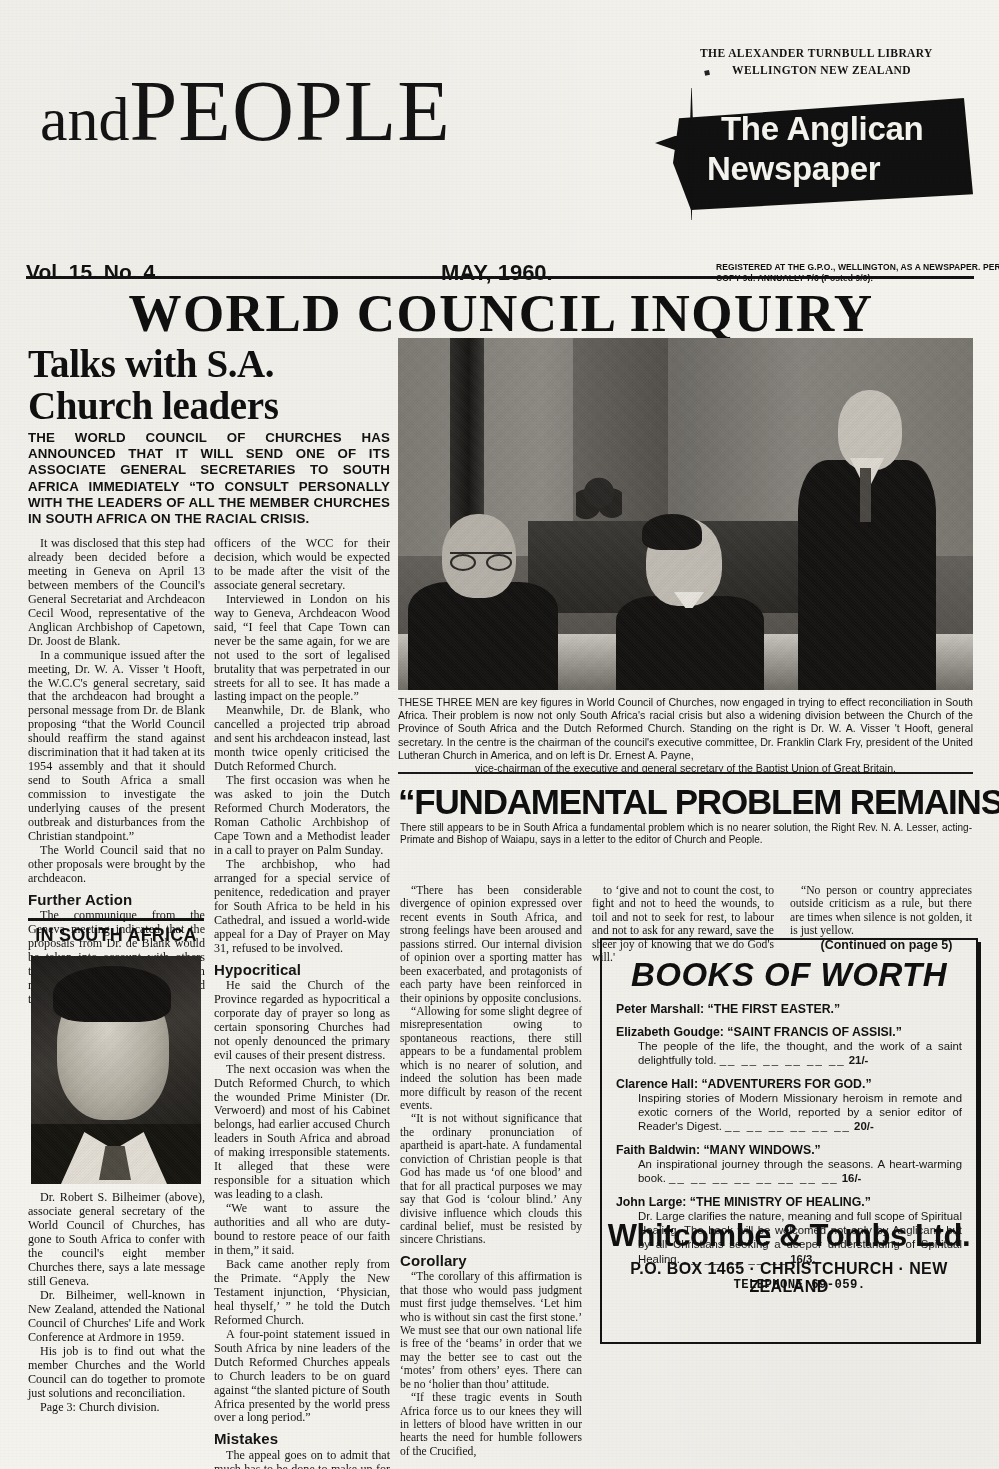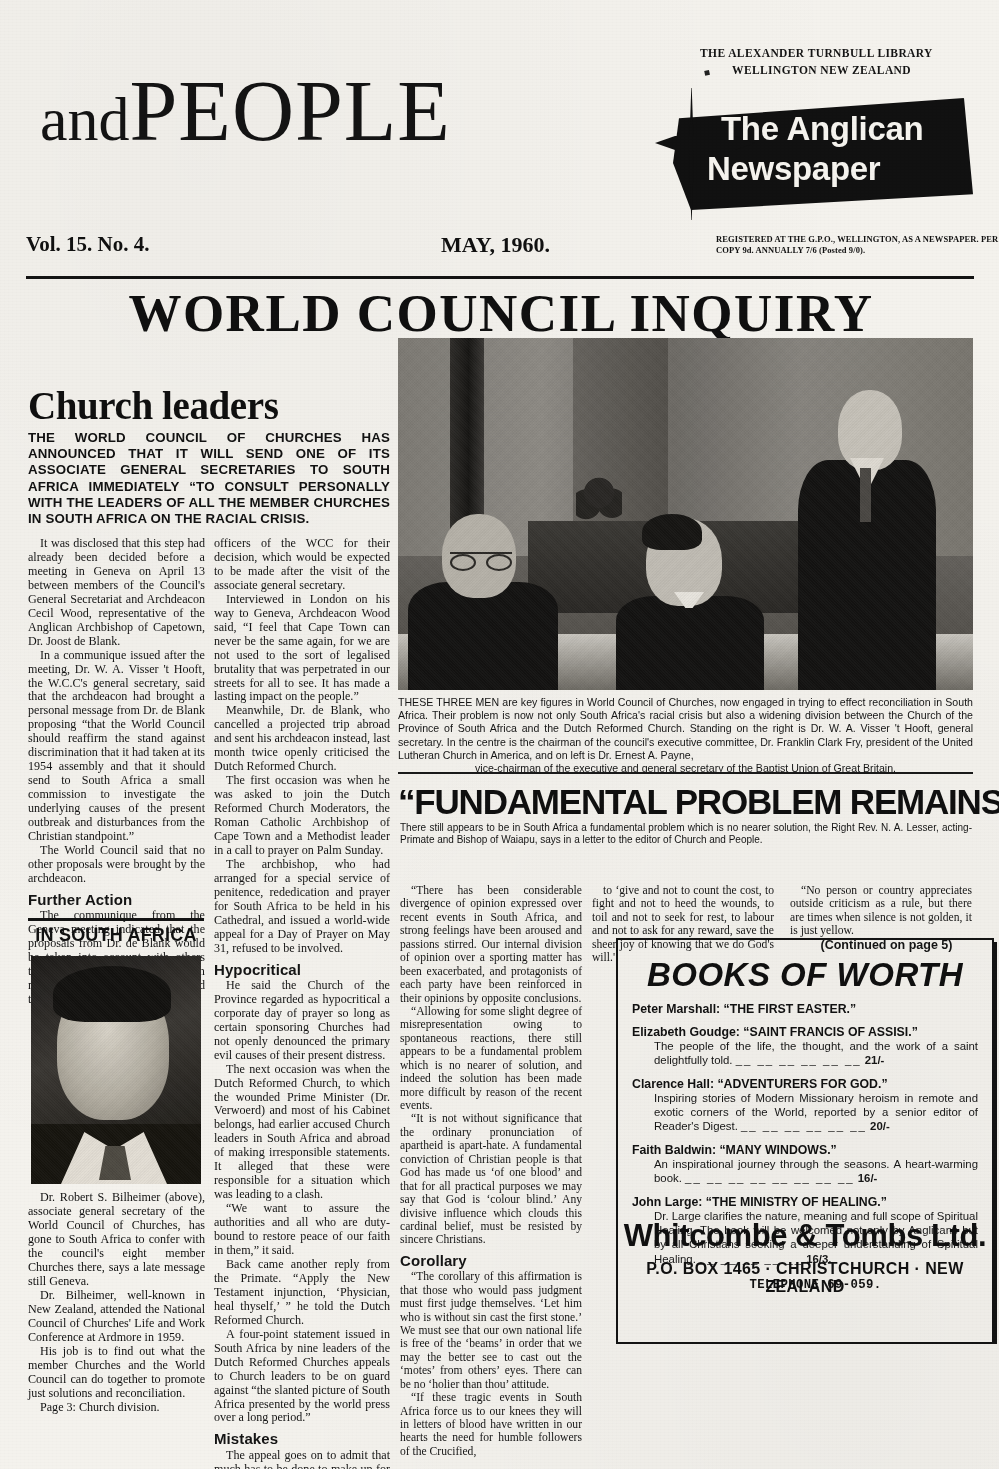--- a/index.html
+++ b/index.html
@@ -54,22 +54,22 @@
   .flag .cross-v{position:absolute;left:34px;top:0px;width:5px;height:132px;background:#111;
     clip-path:polygon(45% 0%, 55% 0%, 100% 50%, 55% 100%, 45% 100%, 0% 50%);}
   .flag .cross-h{position:absolute;left:0px;top:48px;width:100px;height:14px;background:#111;
     clip-path:polygon(0% 50%, 20% 0%, 80% 0%, 100% 50%, 80% 100%, 20% 100%);}
   .flag .t1{position:absolute;left:66px;top:22px;color:#f5f3ee;font-size:33px;font-weight:700;
     letter-spacing:-.3px;font-family:"Liberation Sans", sans-serif;}
   .flag .t2{position:absolute;left:52px;top:62px;color:#f5f3ee;font-size:33px;font-weight:700;
     letter-spacing:-.3px;font-family:"Liberation Sans", sans-serif;}
 
   
-  .volline{position:absolute;left:26px;top:232px;width:948px;height:32px;
-    font-family:Liberation Serif, serif;}
+  .volline{position:absolute;left:26px;top:260px;width:948px;height:32px;
+    font-family:Liberation Sans, sans-serif;}
   .vol{position:absolute;left:0;top:0;font-size:21px;font-weight:bold;}
   .date{position:absolute;left:415px;top:0;font-size:22px;font-weight:bold;}
   .reg{position:absolute;left:690px;top:2px;width:288px;font-size:8.5px;font-weight:bold;
     line-height:1.25;letter-spacing:.1px;}
   .rule-thick{position:absolute;left:26px;top:276px;width:948px;height:3px;background:#141414;}
 
   
   .banner{position:absolute;left:28px;top:283px;width:946px;
     font-family:"Liberation Serif", serif;font-weight:bold;
     font-size:53px;letter-spacing:1.5px;text-align:center;color:#101010;white-space:nowrap;}
@@ -182,21 +182,21 @@
     clip-path:polygon(0 100%,22% 0,50% 34%,78% 0,100% 100%);}
   .isa-photo .suit{position:absolute;left:0;top:168px;width:170px;height:60px;background:#17150f;}
   .isa-photo .tie{position:absolute;left:68px;top:190px;width:32px;height:34px;background:#4e4a42;
     clip-path:polygon(20% 0,80% 0,100% 100%,0 100%);}
   #isa-body{position:absolute;left:28px;top:1190px;width:177px;
     font-family:"Liberation Serif", serif;font-size:12.1px;line-height:1.16;text-align:justify;}
   #isa-body p{margin:0;text-indent:12px;}
 
   
   .ad{position:absolute;left:600px;top:938px;width:374px;height:402px;
-    border:2px solid #141414;background:transparent;margin-left:16px;}
+    border:2px solid #141414;background:transparent;}
   .ad:after{content:"";position:absolute;right:-5px;top:2px;width:3px;height:100%;background:#141414;}
   .ad-title{position:absolute;left:0;right:0;top:16px;text-align:center;
     font-family:"Liberation Sans", sans-serif;font-weight:bold;font-style:italic;
     font-size:33px;letter-spacing:.5px;color:#101010;}
   .ad-list{position:absolute;left:14px;top:62px;width:346px;}
   .bk{margin-bottom:9px;}
   .bk-t{font-family:"Liberation Sans", sans-serif;font-weight:bold;font-size:12.3px;color:#111;}
   .bk-d{font-family:"Liberation Sans", sans-serif;font-size:11.4px;line-height:1.26;
     color:#161616;padding-left:22px;text-align:justify;}
   .bk-d .dots{letter-spacing:2px;}
@@ -235,20 +235,21 @@
 
   <div class="volline">
     <div class="vol">Vol. 15.  No. 4.</div>
     <div class="date">MAY, 1960.</div>
     <div class="reg">REGISTERED AT THE G.P.O., WELLINGTON, AS A NEWSPAPER. PER COPY 9d. ANNUALLY 7/6 (Posted 9/0).</div>
   </div>
   <div class="rule-thick"></div>
 
   <div class="banner">WORLD COUNCIL INQUIRY</div>
 
+  <div class="lh1">Talks with S.A.</div>
   <div class="lh2">Church  leaders</div>
   <div class="lead">THE WORLD COUNCIL OF CHURCHES HAS ANNOUNCED THAT IT WILL SEND ONE OF ITS ASSOCIATE GENERAL SECRETARIES TO SOUTH AFRICA IMMEDIATELY “TO CONSULT PERSONALLY WITH THE LEADERS OF ALL THE MEMBER CHURCHES IN SOUTH AFRICA ON THE RACIAL CRISIS.</div>
 
   <div class="col" id="col1">
     <p>It was disclosed that this step had already been decided before a meeting in Geneva on April 13 between members of the Council's General Secretariat and Archdeacon Cecil Wood, representative of the Anglican Archbishop of Capetown, Dr. Joost de Blank.</p>
     <p>In a communique issued after the meeting, Dr. W. A. Visser 't Hooft, the W.C.C's general secretary, said that the archdeacon had brought a personal message from Dr. de Blank proposing “that the World Council should reaffirm the stand against discrimination that it had taken at its 1954 assembly and that it should send to South Africa a small commission to investigate the underlying causes of the present outbreak and disturbances from the Christian standpoint.”</p>
     <p>The World Council said that no other proposals were brought by the archdeacon.</p>
     <div class="subhead">Further Action</div>
     <p>The communique from the Geneva meeting indicated that the proposals from Dr. de Blank would be taken into account with others that have been coming in from member churches of the WCC and that they would be “reported to the</p>
   </div>

